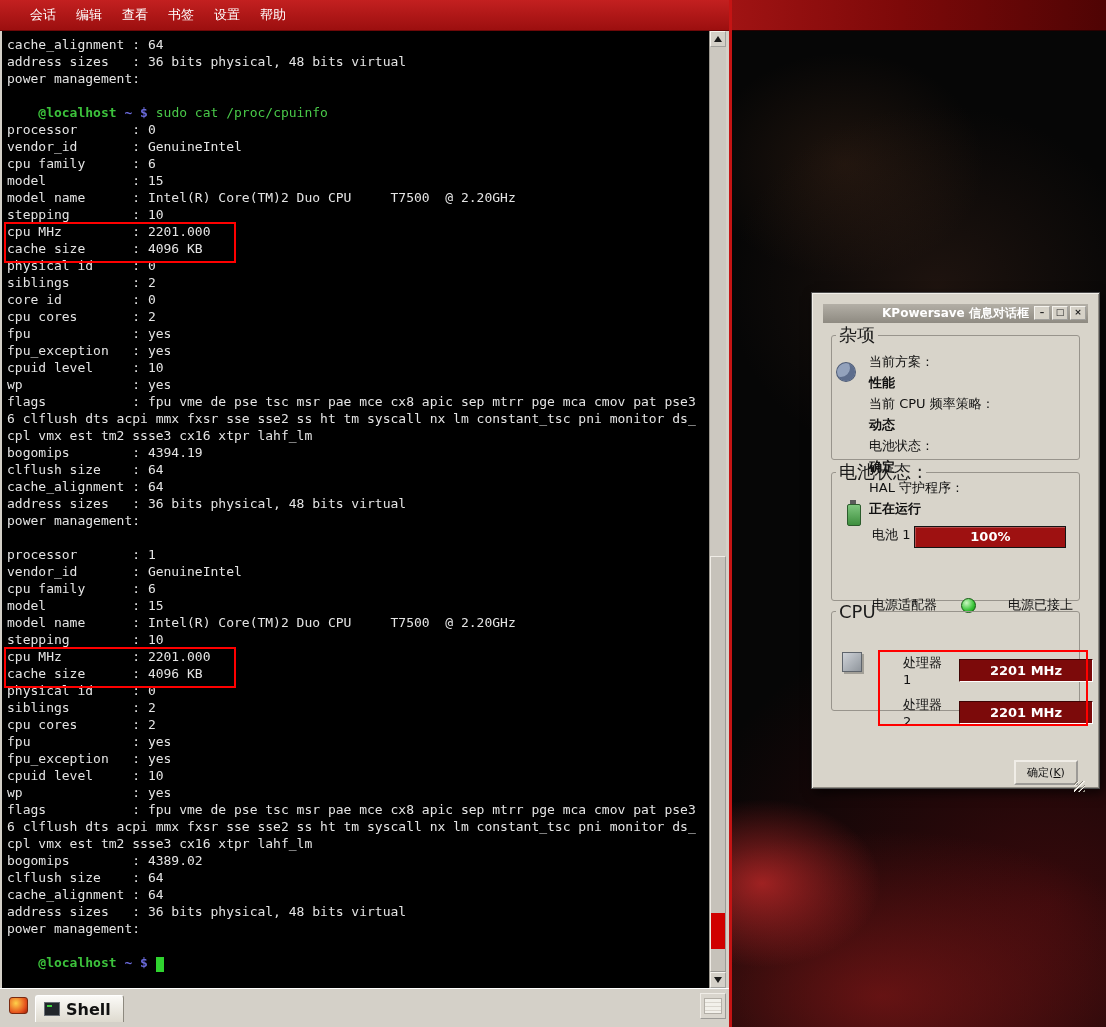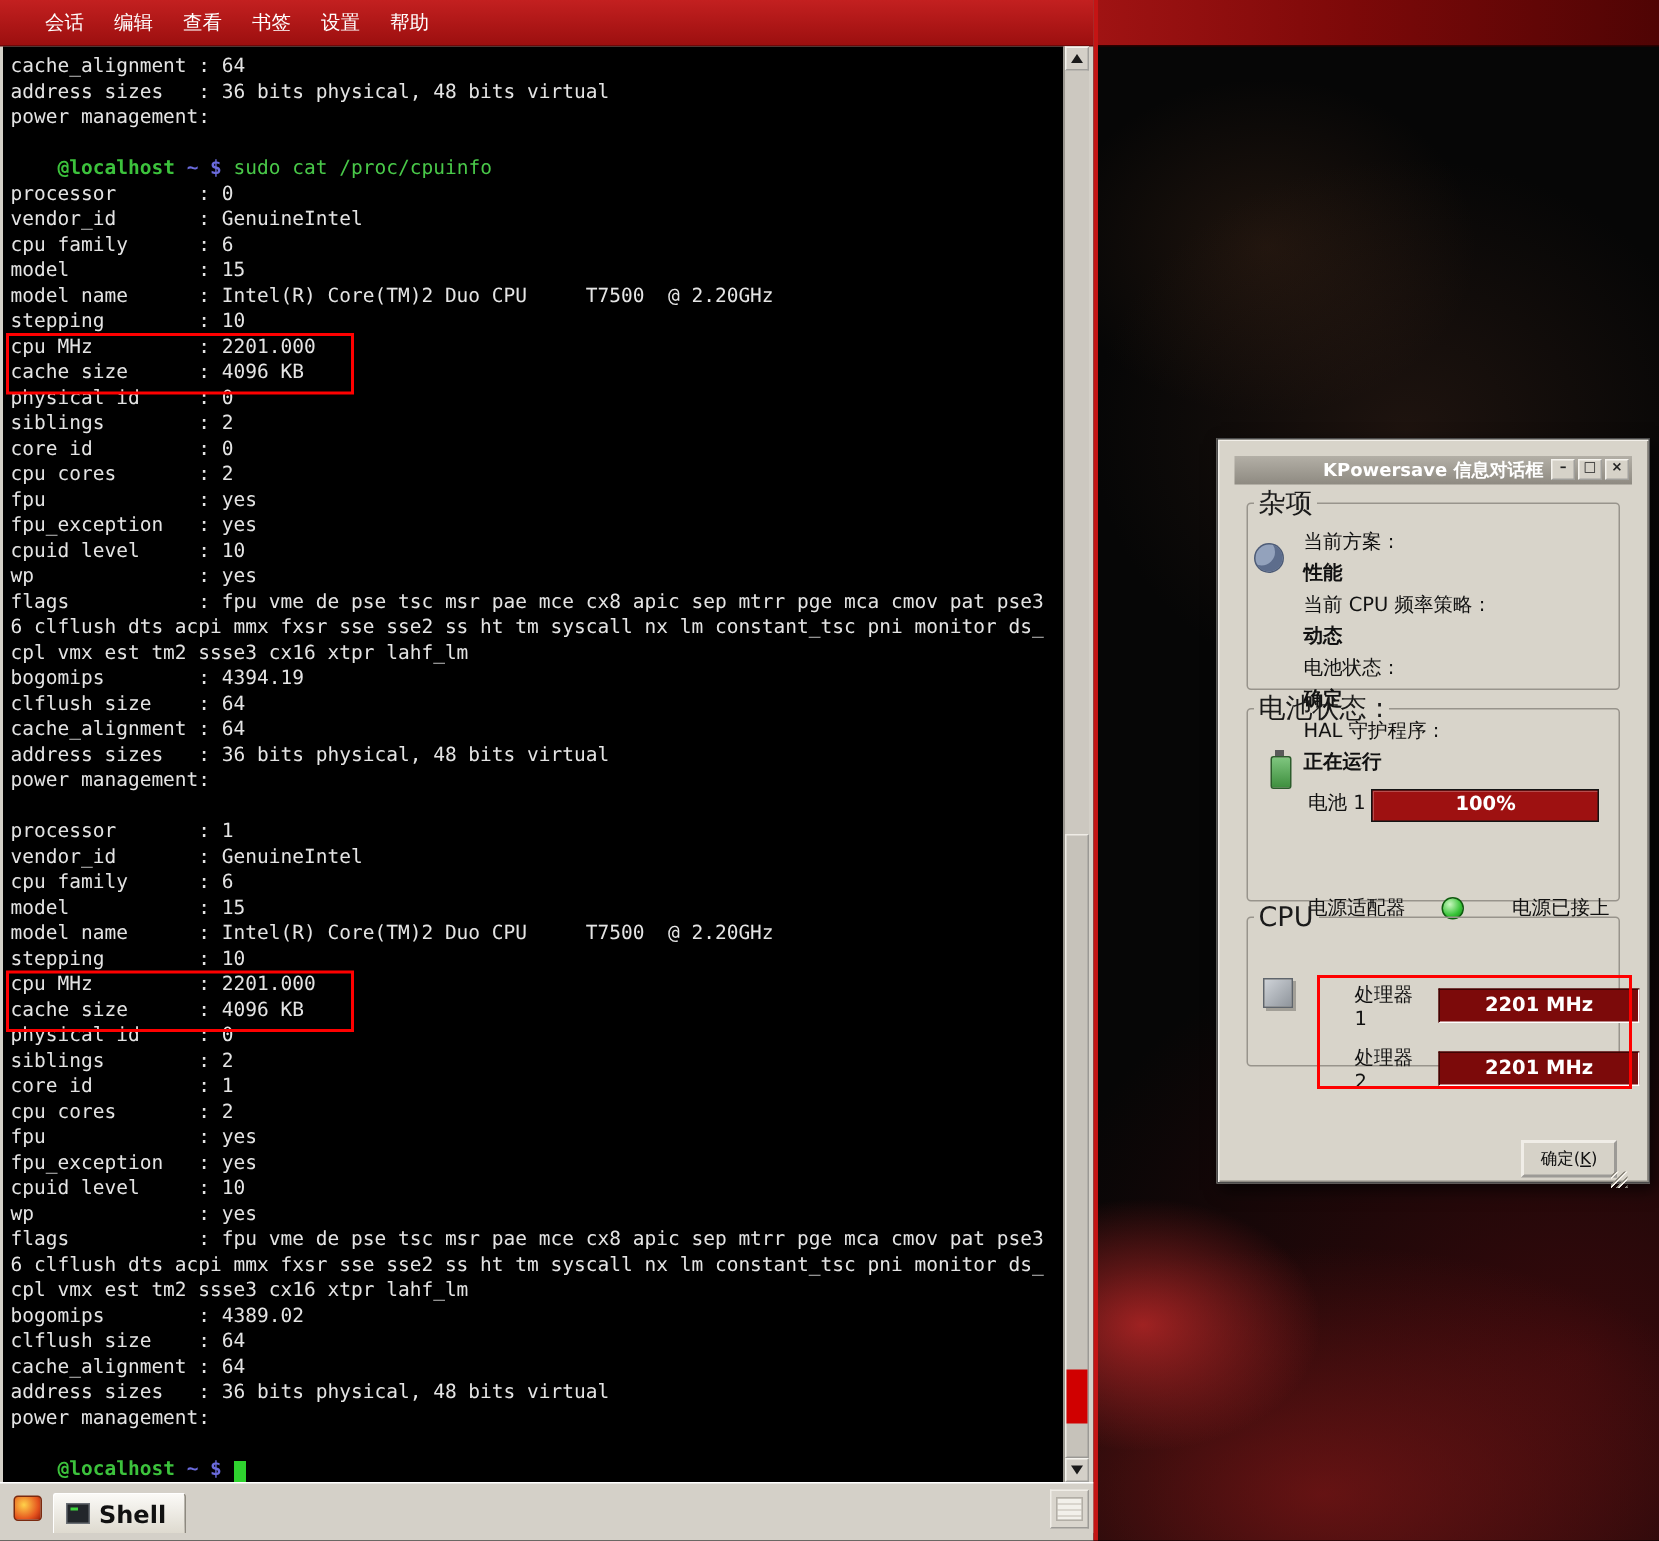--- a/index.html
+++ b/index.html
@@ -161,21 +161,20 @@
         <div class="tline"><span class="seg-out">processor       : 1</span></div>
         <div class="tline"><span class="seg-out">vendor_id       : GenuineIntel</span></div>
         <div class="tline"><span class="seg-out">cpu family      : 6</span></div>
         <div class="tline"><span class="seg-out">model           : 15</span></div>
         <div class="tline"><span class="seg-out">model name      : Intel(R) Core(TM)2 Duo CPU     T7500  @ 2.20GHz</span></div>
         <div class="tline"><span class="seg-out">stepping        : 10</span></div>
         <div class="tline hl"><span class="seg-out">cpu MHz         : 2201.000</span></div>
         <div class="tline hl"><span class="seg-out">cache size      : 4096 KB</span></div>
         <div class="tline"><span class="seg-out">physical id     : 0</span></div>
         <div class="tline"><span class="seg-out">siblings        : 2</span></div>
-        <div class="tline"><span class="seg-out">core id         : 1</span></div>
         <div class="tline"><span class="seg-out">cpu cores       : 2</span></div>
         <div class="tline"><span class="seg-out">fpu             : yes</span></div>
         <div class="tline"><span class="seg-out">fpu_exception   : yes</span></div>
         <div class="tline"><span class="seg-out">cpuid level     : 10</span></div>
         <div class="tline"><span class="seg-out">wp              : yes</span></div>
         <div class="tline"><span class="seg-out">flags           : fpu vme de pse tsc msr pae mce cx8 apic sep mtrr pge mca cmov pat pse3</span></div>
         <div class="tline"><span class="seg-out">6 clflush dts acpi mmx fxsr sse sse2 ss ht tm syscall nx lm constant_tsc pni monitor ds_</span></div>
         <div class="tline"><span class="seg-out">cpl vmx est tm2 ssse3 cx16 xtpr lahf_lm</span></div>
         <div class="tline"><span class="seg-out">bogomips        : 4389.02</span></div>
         <div class="tline"><span class="seg-out">clflush size    : 64</span></div>

